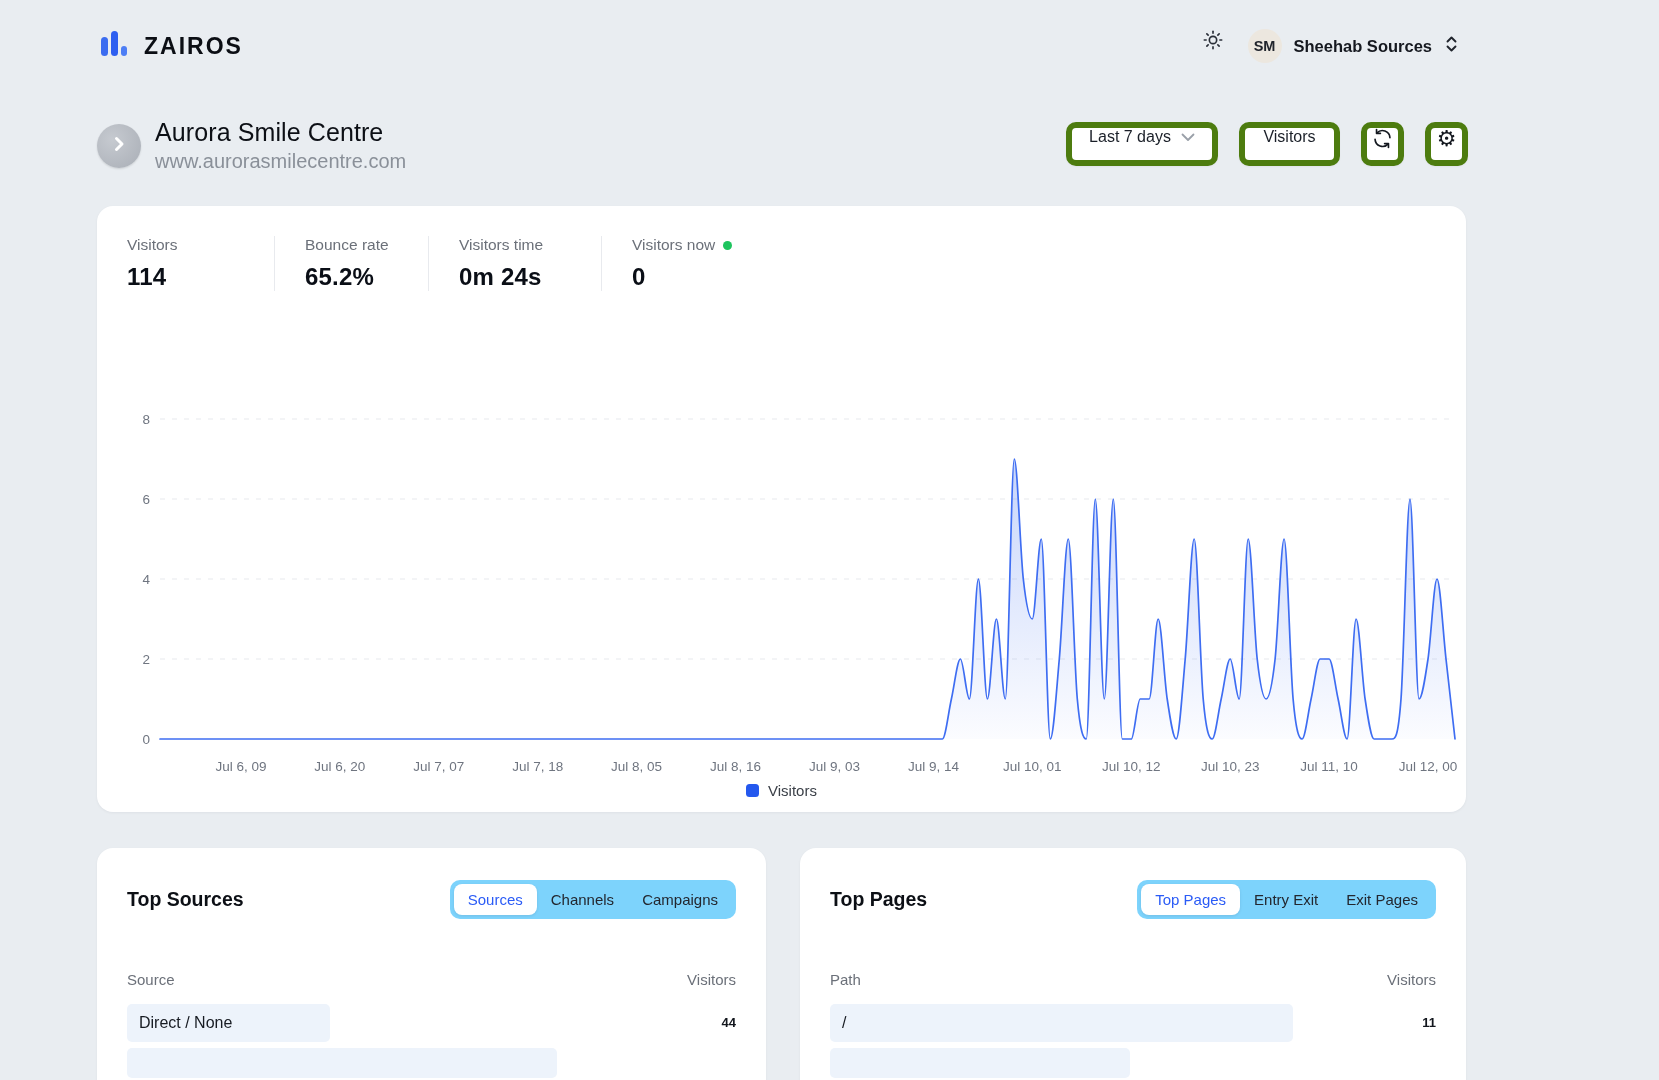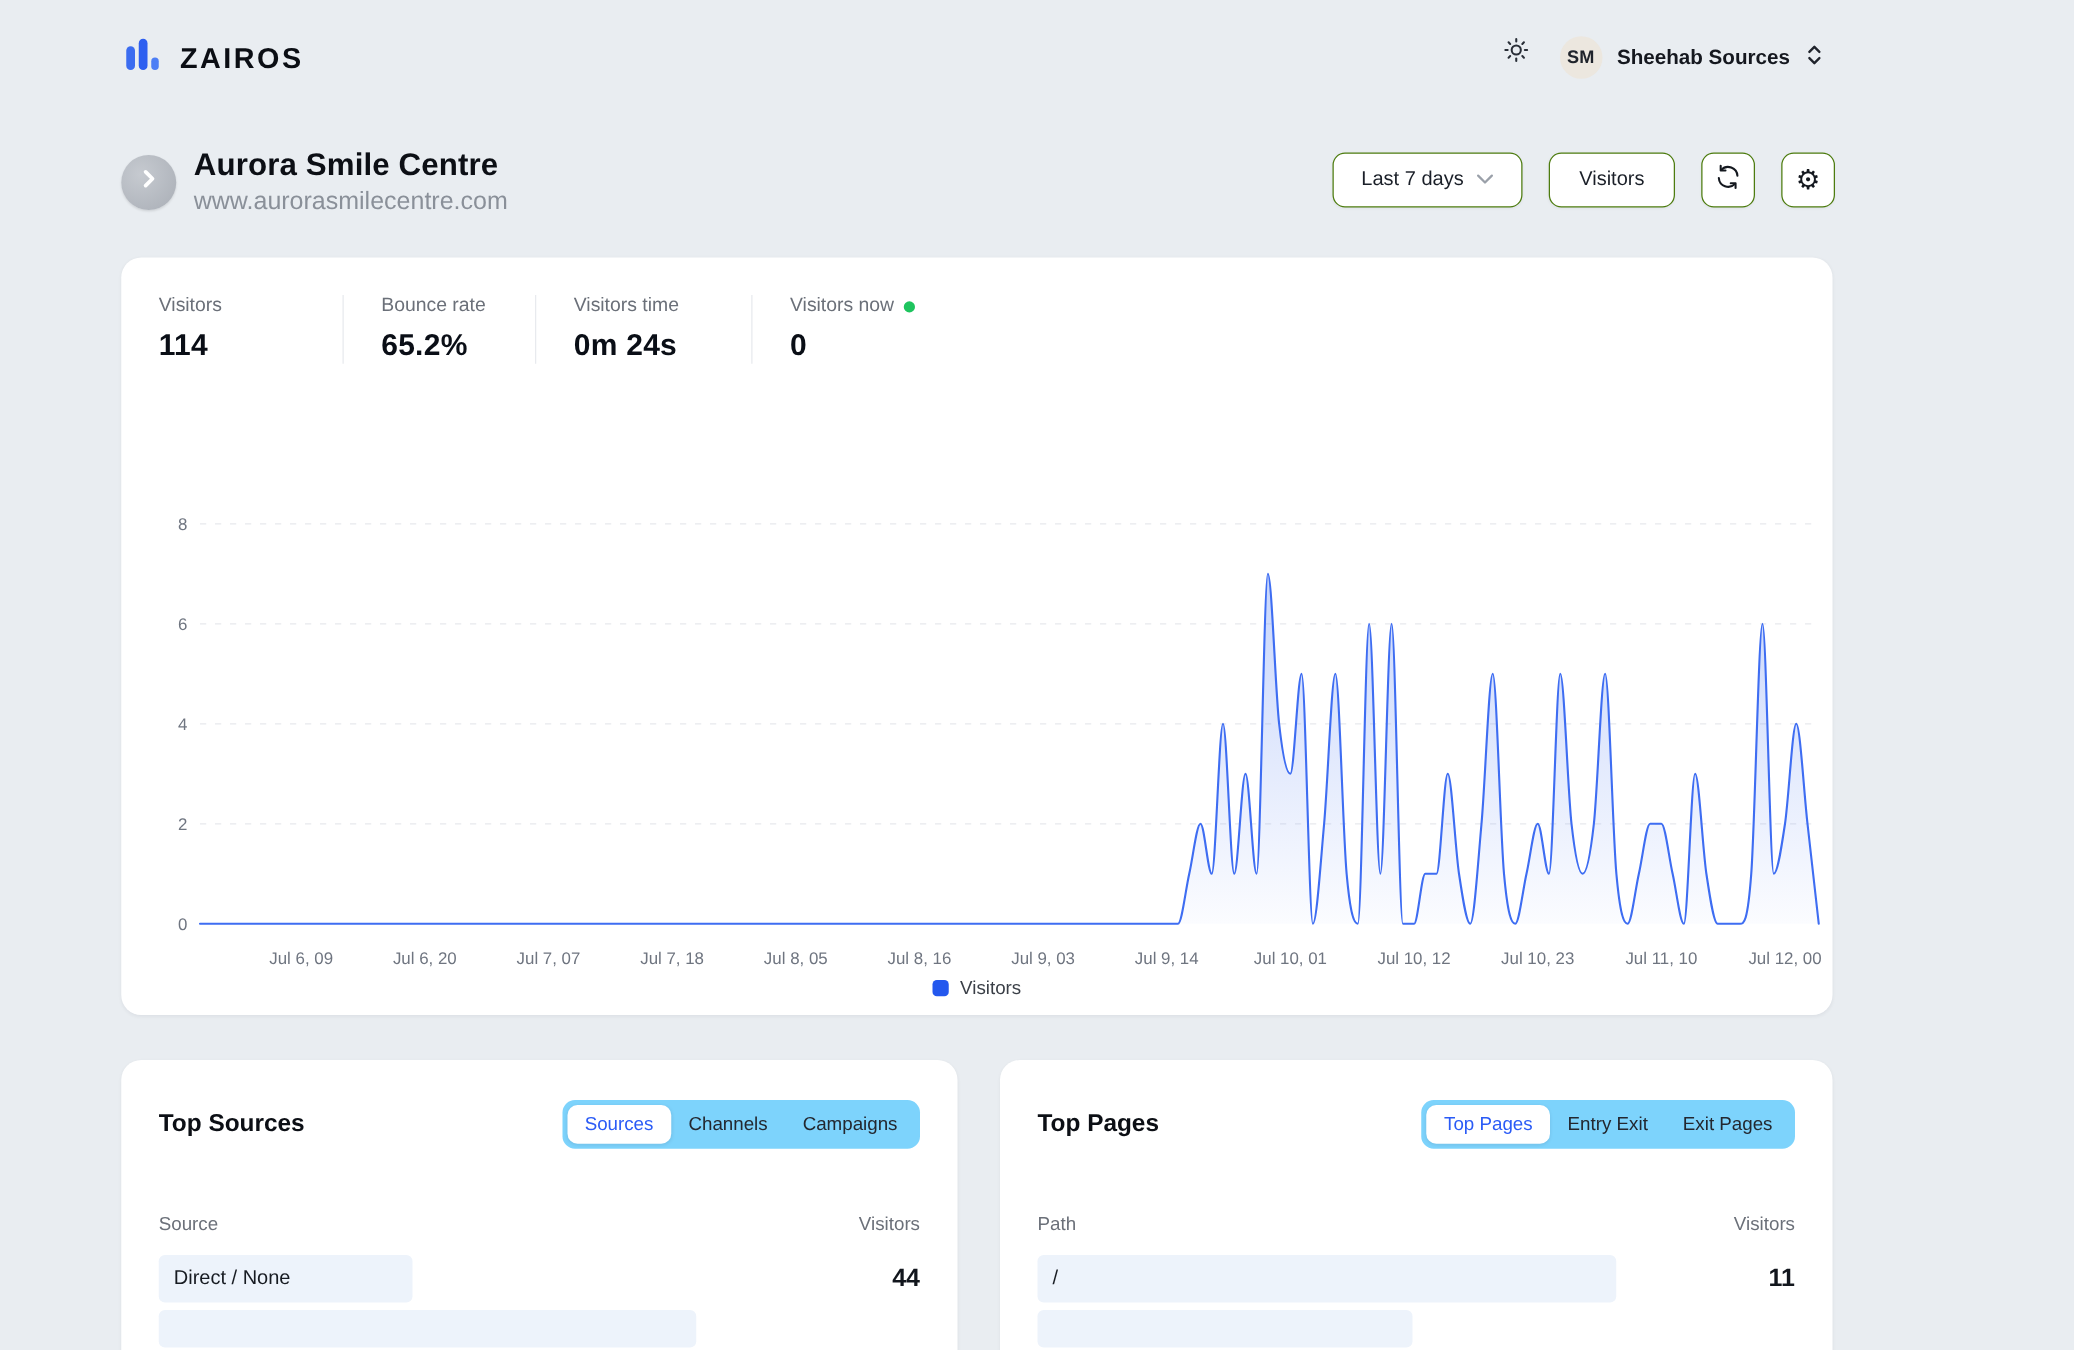--- a/index.html
+++ b/index.html
@@ -25,26 +25,26 @@
   .user-name { font-size:16.5px; font-weight:600; color:#15181f; }
 
   
   .site-row { position:absolute; left:97px; top:118px; display:flex; align-items:center; gap:14px; }
   .site-avatar { width:44px; height:44px; border-radius:50%;
     background:#b7bcc3;
     background:radial-gradient(circle at 35% 35%, #c6cad0, #a9aeb6);
     display:flex; align-items:center; justify-content:center; cursor:pointer;
     box-shadow:0 1px 2px rgba(0,0,0,.12); }
   .site-meta { display:flex; flex-direction:column; gap:3px; }
-  .site-name { font-size:25px; font-weight:700; color:#0c0f15; letter-spacing:.1px; }
+  .site-name { font-size:25px; font-weight:400; color:#0c0f15; letter-spacing:.1px; }
   .site-domain { font-size:20px; color:#8a9099; }
 
   .controls { position:absolute; top:122px; right:191px; display:flex; align-items:center; gap:21px; height:44px; }
-  .ctl-btn { height:44px; background:#ffffff; border:1px solid #4d7c0f; border-radius:10px;
-    display:flex; align-items:center; justify-content:center; gap:10px;
+  .ctl-btn { height:44px; background:#ffffff; border:6px solid #4d7c0f; border-radius:10px;
+    display:flex; justify-content:center; gap:10px;
     font-size:16px; color:#1a1f28; cursor:pointer; box-shadow:0 1px 2px rgba(16,24,40,.04); }
   .ctl-daterange { width:152px; }
   .ctl-visitors { width:101px; font-weight:500; }
   .ctl-icon { width:43px; }
 
   
   .main-card { position:absolute; left:97px; top:206px; width:1369px; height:606px;
     background:#ffffff; border-radius:16px; box-shadow:0 1px 3px rgba(16,24,40,.05); }
   .stats { display:flex; align-items:flex-start; padding:30px 0 0 30px; }
   .stat { padding:0 30px; cursor:pointer; }
@@ -68,21 +68,21 @@
   .bcard-head { margin-top:32px; display:flex; align-items:center; justify-content:space-between; }
   .bcard-title { font-size:19.5px; font-weight:700; color:#0c0f15; }
   .tabs { background:#7dd3fc; border-radius:10px; padding:4px; display:flex; align-items:center; }
   .tab { padding:7px 14px; border-radius:8px; font-size:15px; color:#23272f; cursor:pointer; white-space:nowrap; }
   .tab.active { background:#ffffff; color:#2a5bf6; font-weight:500; box-shadow:0 1px 3px rgba(16,24,40,.10); }
   .tbl-head { margin-top:52px; display:flex; justify-content:space-between; }
   .tbl-head span { font-size:15px; color:#6b7079; }
   .tbl-row { position:relative; margin-top:16px; height:38px; cursor:pointer; }
   .row-bar { position:absolute; left:0; top:0; height:38px; background:#edf3fb; border-radius:5px; }
   .row-name { position:relative; font-size:16px; color:#171b22; line-height:38px; padding-left:12px; }
-  .row-value { position:absolute; right:0; top:0; line-height:38px; font-size:20px; font-weight:700; color:#12161d; }
+  .row-value { position:absolute; right:0; top:0; line-height:38px; font-size:13px; font-weight:700; color:#12161d; }
   .tbl-row.partial { margin-top:6px; height:30px; }
   .tbl-row.partial .row-bar { height:30px; }
 
   svg text { font-family:"Liberation Sans", sans-serif; }
 </style>
 </head>
 <body>
 
 <div class="app-header">
   <div class="brand">

